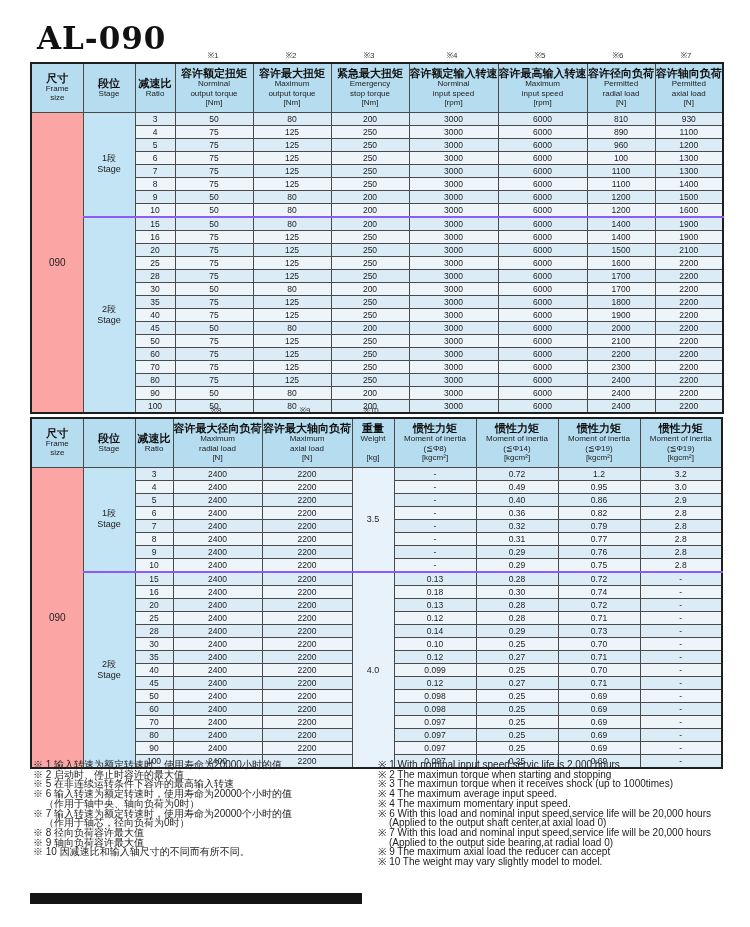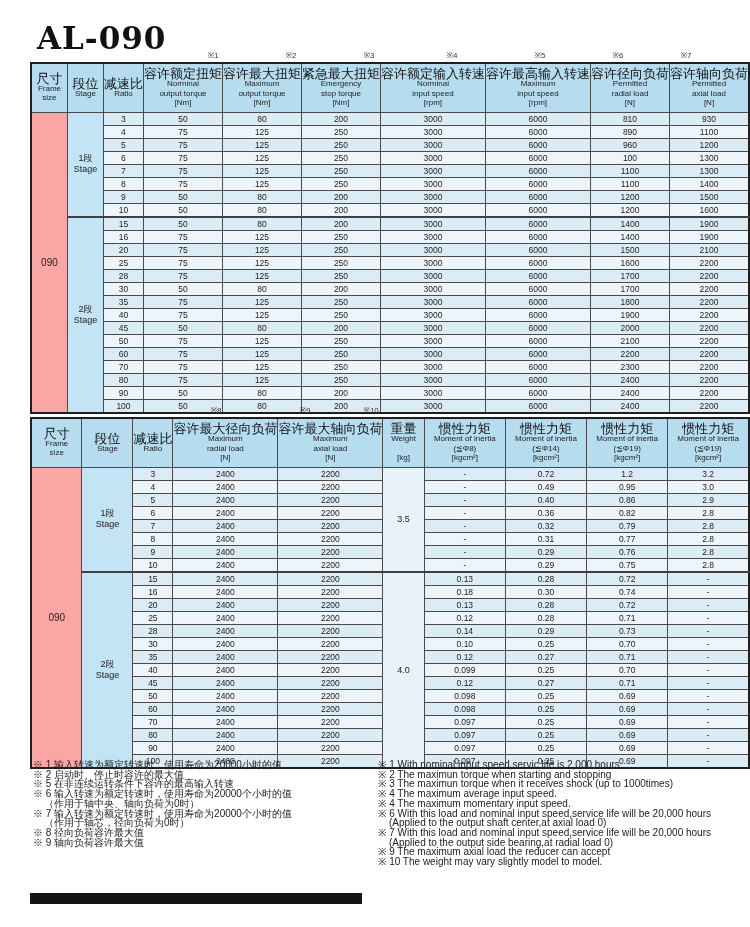--- a/index.html
+++ b/index.html
@@ -9,29 +9,29 @@
          font-weight:bold;font-size:31px;letter-spacing:1px;color:#111;}
   .tblock{position:absolute;left:30px;}
   #t1wrap{top:49px;}
   #t2wrap{top:404px;}
   .marks{display:flex;width:690px;height:13px;}
   .marks span{display:block;text-align:center;font-size:8px;color:#333;flex:0 0 auto;}
   table{border-collapse:collapse;table-layout:fixed;border:2px solid #1f1f1f;background:#fff;}
   th,td{border:1px solid #4a4a4a;text-align:center;vertical-align:middle;
         overflow:hidden;white-space:nowrap;}
   th{background:#b5dcef;font-weight:normal;padding:4px 0;}
-  th .cn{font-size:13px;line-height:11px;color:#111;}
+  th .cn{font-size:11px;line-height:11px;color:#111;font-weight:bold;}
   th .en{font-size:8px;line-height:9.5px;color:#222;}
   td{font-size:8.5px;height:12px;padding:0;color:#222;}
   tbody tr:nth-child(odd) td.v{background:#dcecf7;}
   tbody tr:nth-child(even) td.v{background:#edf5fb;}
   td.frame{background:#fca5a5;font-size:10px;}
   td.stage{background:#c3e4f4;font-size:9px;line-height:11px;}
   td.weight{background:#e7f2fa;font-size:9px;}
-  tr.group-start td{border-top:2px solid #404040;}
+  tr.group-start td{border-top:2px solid #8b5cf6;}
   .footnotes{position:absolute;left:33px;top:760px;width:694px;display:flex;}
   .fn-col{font-size:10px;line-height:9.7px;color:#222;}
   .fn-cn{width:345px;flex:0 0 auto;}
   .fn-en{flex:1;}
   .fn-line{white-space:nowrap;}
   .fn-line.indent{padding-left:11px;}
   .footer-bar{position:absolute;left:30px;top:893px;width:332px;height:11px;background:#141414;}
 </style>
 </head>
 <body>
@@ -680,20 +680,21 @@
     <div class="fn-col fn-cn" id="fncn">
         <div class="fn-line">※ 1 输入转速为额定转速时，使用寿命为20000小时的值</div>
         <div class="fn-line">※ 2 启动时、停止时容许的最大值</div>
         <div class="fn-line">※ 5 在非连续运转条件下容许的最高输入转速</div>
         <div class="fn-line">※ 6 输入转速为额定转速时，使用寿命为20000个小时的值</div>
         <div class="fn-line indent">（作用于轴中央、轴向负荷为0时）</div>
         <div class="fn-line">※ 7 输入转速为额定转速时，使用寿命为20000个小时的值</div>
         <div class="fn-line indent">（作用于轴芯，径向负荷为0时）</div>
         <div class="fn-line">※ 8 径向负荷容许最大值</div>
         <div class="fn-line">※ 9 轴向负荷容许最大值</div>
+        <div class="fn-line">※ 10 因减速比和输入轴尺寸的不同而有所不同。</div>
       </div>
     <div class="fn-col fn-en" id="fnen">
         <div class="fn-line">※ 1 With nominal input speed,servic life is 2,000 hours</div>
         <div class="fn-line">※ 2 The maximun torque when starting and stopping</div>
         <div class="fn-line">※ 3 The maximun torque when it receives shock (up to 1000times)</div>
         <div class="fn-line">※ 4 The maximum average input speed.</div>
         <div class="fn-line">※ 4 The maximum momentary input speed.</div>
         <div class="fn-line">※ 6 With this load and nominal input speed,service life will be 20,000 hours</div>
         <div class="fn-line indent">(Applied to the output shaft center,at axial load 0)</div>
         <div class="fn-line">※ 7 With this load and nominal input speed,service life will be 20,000 hours</div>

